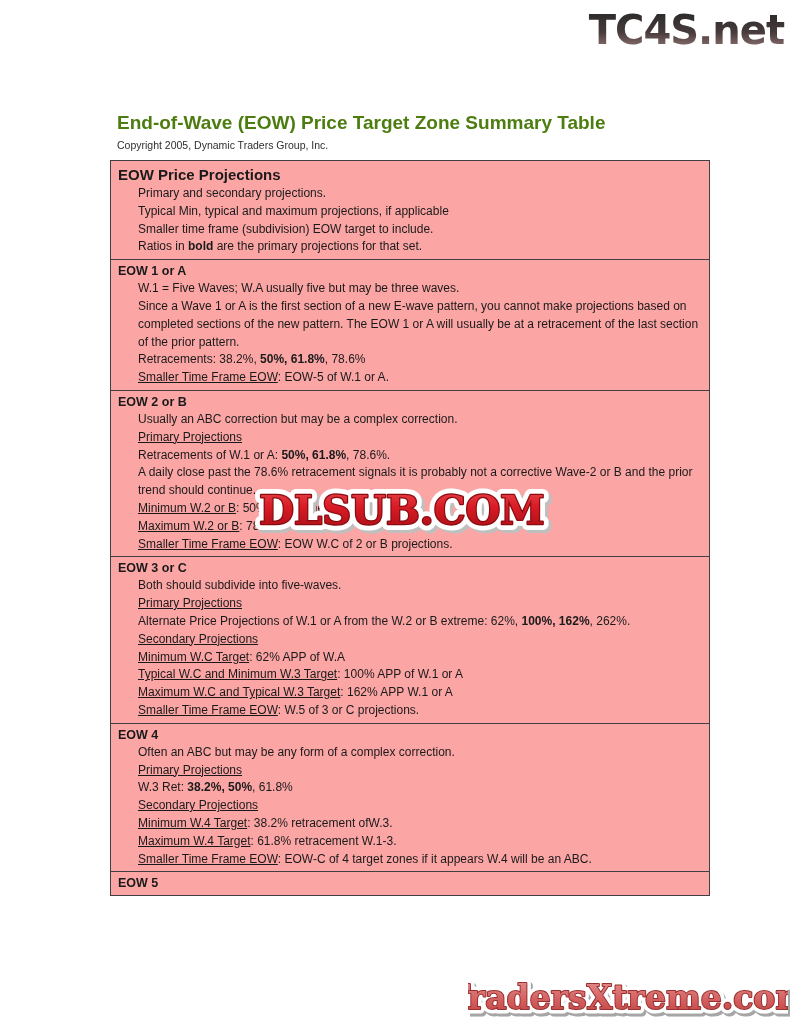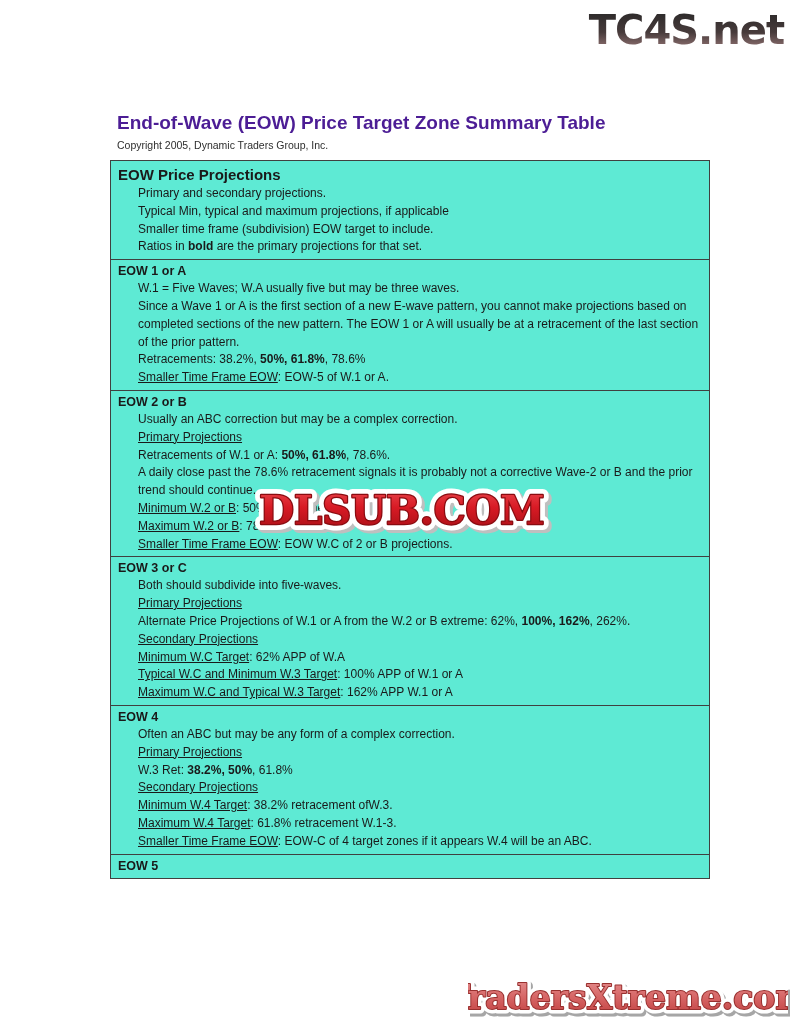--- a/index.html
+++ b/index.html
@@ -5,30 +5,30 @@
   html,body{margin:0;padding:0;}
   body{
     width:791px;height:1024px;position:relative;background:#ffffff;
     font-family:"Liberation Sans", sans-serif;color:#1a1a1a;overflow:hidden;
   }
   
   .logo-top{position:absolute;left:586px;top:4px;}
   
   .doc-title{
     position:absolute;left:117px;top:112px;margin:0;
-    font-size:19px;font-weight:bold;color:#4c1d95;letter-spacing:0;
+    font-size:19px;font-weight:bold;color:#4d7c0f;letter-spacing:0;
   }
   .copyright{
     position:absolute;left:117px;top:139px;
     font-size:10.5px;color:#2e2e2e;
   }
   
   .eow-table{
     position:absolute;left:110px;top:160px;width:600px;box-sizing:border-box;
-    border:1px solid #404040;background:#5eead4;
+    border:1px solid #404040;background:#fca5a5;
   }
   .section{padding:2px 7px 3px 7px;border-top:1px solid #404040;font-size:12px;}
   .section:first-child{border-top:none;}
   .heading{font-weight:bold;font-size:12.5px;line-height:18px;}
   .heading.large{font-size:15px;line-height:21px;padding-top:1px;}
   .line{line-height:17.8px;margin-left:20px;}
   .b{font-weight:bold;}
   .u{text-decoration:underline;}
   
   .watermark{
@@ -94,20 +94,21 @@
     </div>
     <div class="section">
       <div class="heading">EOW 3 or C</div>
       <div class="line"><span>Both should subdivide into five-waves.</span></div>
       <div class="line"><span class="u">Primary Projections</span></div>
       <div class="line"><span>Alternate Price Projections of W.1 or A from the W.2 or B extreme: 62%, </span><span class="b">100%, 162%</span><span>, 262%.</span></div>
       <div class="line"><span class="u">Secondary Projections</span></div>
       <div class="line"><span class="u">Minimum W.C Target</span><span>: 62% APP of W.A</span></div>
       <div class="line"><span class="u">Typical W.C and Minimum W.3 Target</span><span>: 100% APP of W.1 or A</span></div>
       <div class="line"><span class="u">Maximum W.C and Typical W.3 Target</span><span>: 162% APP W.1 or A</span></div>
+      <div class="line"><span class="u">Smaller Time Frame EOW</span><span>: W.5 of 3 or C projections.</span></div>
     </div>
     <div class="section">
       <div class="heading">EOW 4</div>
       <div class="line"><span>Often an ABC but may be any form of a complex correction.</span></div>
       <div class="line"><span class="u">Primary Projections</span></div>
       <div class="line"><span>W.3 Ret: </span><span class="b">38.2%, 50%</span><span>, 61.8%</span></div>
       <div class="line"><span class="u">Secondary Projections</span></div>
       <div class="line"><span class="u">Minimum W.4 Target</span><span>: 38.2% retracement ofW.3.</span></div>
       <div class="line"><span class="u">Maximum W.4 Target</span><span>: 61.8% retracement W.1-3.</span></div>
       <div class="line"><span class="u">Smaller Time Frame EOW</span><span>: EOW-C of 4 target zones if it appears W.4 will be an ABC.</span></div>

